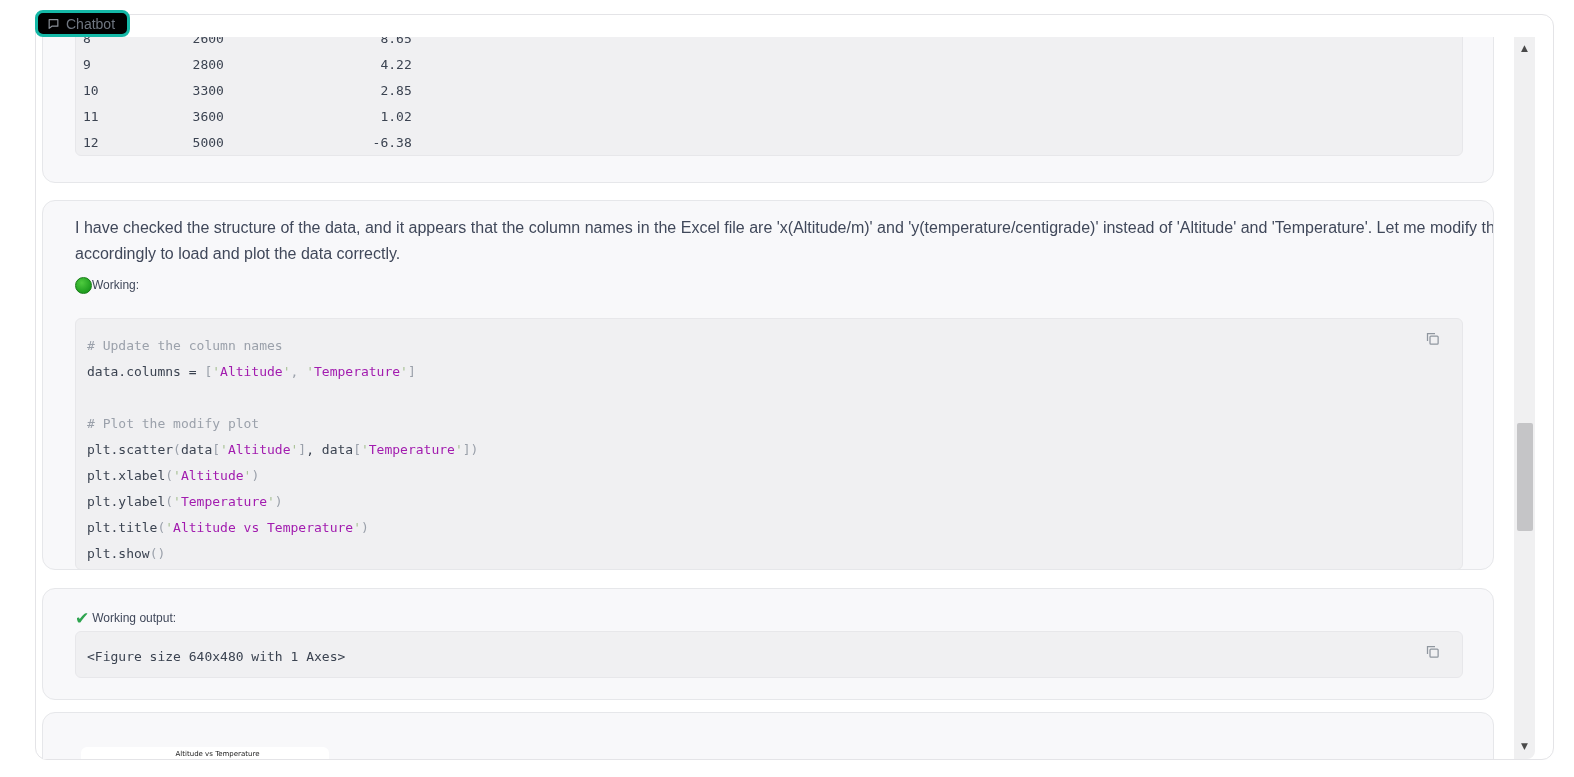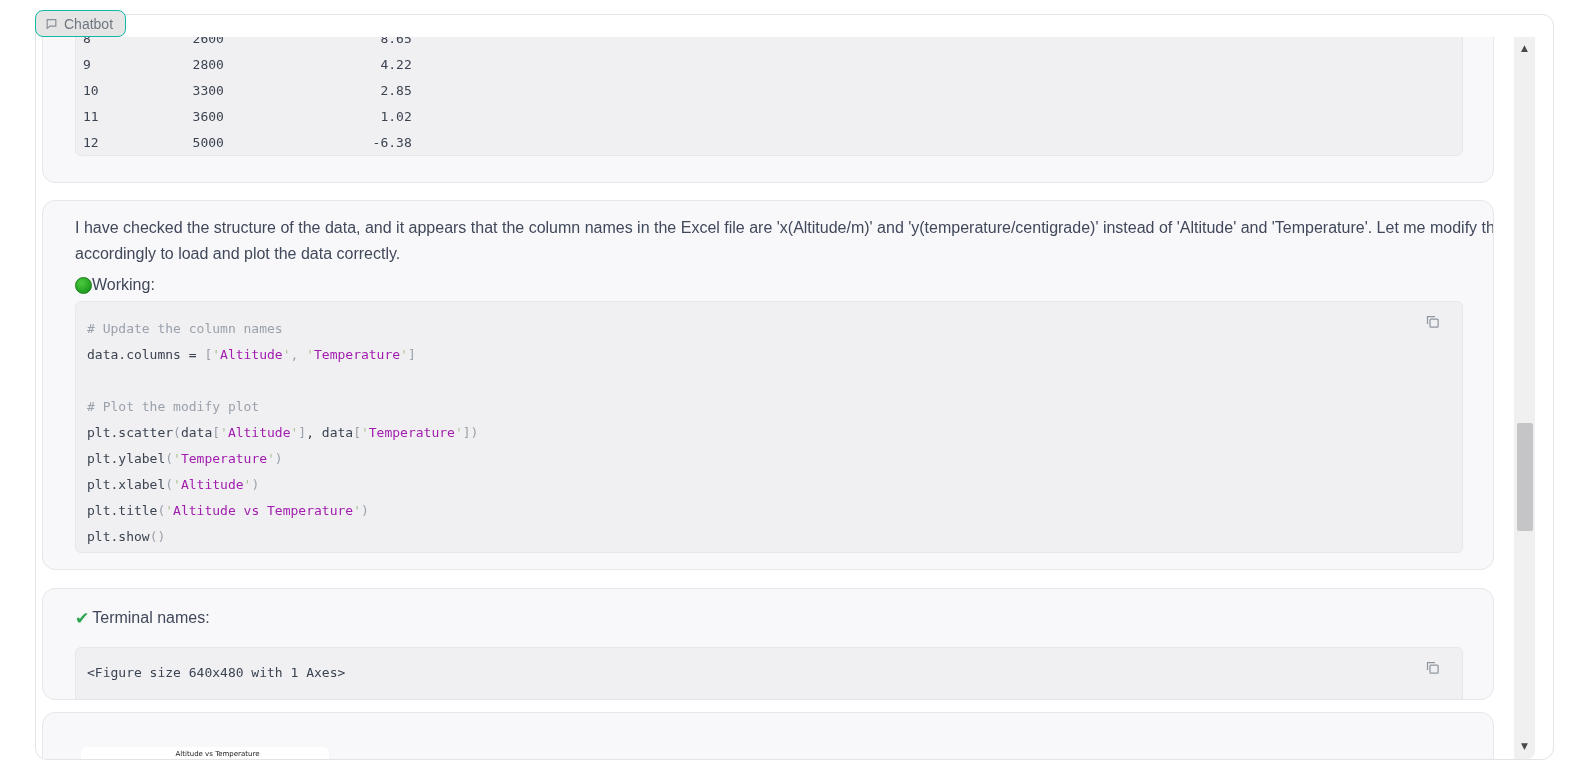--- a/index.html
+++ b/index.html
@@ -10,21 +10,21 @@
   }
   
   .chat-frame {
     position:absolute; left:35px; top:14px; width:1519px; height:746px;
     border:1px solid #e4e4e7; border-radius:12px; background:#ffffff;
   }
   
   .chat-tab {
     position:absolute; left:35px; top:10px; height:27px; z-index:5;
     display:flex; align-items:center; gap:6px; padding:0 12px 0 9px;
-    background:#e5e5e5; border:1px solid #14b8a6; border-radius:8px;
+    background:#000000; border:3px solid #14b8a6; border-radius:8px;
     color:#6f7680; font-size:14px;
   }
   .chat-tab svg { display:block; }
   
   .viewport {
     position:absolute; left:36px; top:37px; width:1477px; height:722px;
     overflow:hidden; z-index:1;
   }
   .bubble {
     position:absolute; left:6px; width:1452px;
@@ -33,41 +33,41 @@
   }
   .bubble-table   { top:-43px;  height:189px; padding:22px 30px 0 32px; }
   .bubble-analysis{ top:163px;  height:370px; padding:14px 30px 0 32px; }
   .bubble-terminal{ top:551px;  height:112px; padding:16px 30px 0 32px; }
   .bubble-image   { top:675px;  height:120px; }
   .gray-block {
     position:relative; background:#f0f0f2; border:1px solid #e7e7ea;
     border-radius:6px; overflow:hidden;
   }
   .table-block  { height:139px; padding:8px 0 0 7px; }
-  .code-block   { margin-top:4px; height:252px; padding:14px 12px 0 11px; }
-  .term-block   { margin-top:16px; height:60px;  padding:12px 0 0 11px; }
+  .code-block   { margin-top:21px; height:252px; padding:14px 12px 0 11px; }
+  .term-block   { margin-top:0; height:47px;  padding:12px 0 0 11px; }
   .code-line {
     height:26px; line-height:26px; white-space:pre;
     font-family:"DejaVu Sans Mono", monospace; font-size:13px; color:#3b4351;
   }
   .tok-comment { color:#9ba1ab; }
   .tok-plain   { color:#3b4351; }
   .tok-punct   { color:#9ba1ab; }
   .tok-quote   { color:#a9c296; }
   .tok-string  { color:#a21caf; }
   .para-line {
     white-space:nowrap; font-size:16px; line-height:26px; color:#40485a;
   }
   .status-row { display:flex; align-items:center; height:24px; margin-top:6px; }
   .green-dot {
     width:17px; height:17px; border-radius:50%;
     background:radial-gradient(circle at 38% 32%, #4ecb3e, #1f9e20 70%);
     border:1.5px solid #157a15; flex:none;
   }
-  .status-label { font-size:16px; color:#40485a; }
+  .status-label { font-size:12px; color:#40485a; }
   .check-row { display:flex; align-items:center; height:26px; }
   .check-glyph { color:#2ea44f; font-size:17px; margin-right:3px; line-height:1; }
   .copy-btn {
     position:absolute; top:12px; right:22px; width:16px; height:16px;
     background:none; border:none; cursor:pointer; padding:0;
   }
   
   .fig-thumb {
     position:absolute; left:38px; top:34px; width:248px; height:86px;
     background:#ffffff; border-radius:6px 6px 0 0;
@@ -130,38 +130,38 @@
         <span class="green-dot"></span>
         <span class="status-label">Working:</span>
       </div>
       <div class="gray-block code-block">
         <div>
             <div class="code-line"><span class="tok-comment"># Update the column names</span></div>
             <div class="code-line"><span class="tok-plain">data.columns = </span><span class="tok-punct">[</span><span class="tok-quote">'</span><span class="tok-string">Altitude</span><span class="tok-quote">'</span><span class="tok-punct">, </span><span class="tok-quote">'</span><span class="tok-string">Temperature</span><span class="tok-quote">'</span><span class="tok-punct">]</span></div>
             <div class="code-line">&nbsp;</div>
             <div class="code-line"><span class="tok-comment"># Plot the modify plot</span></div>
             <div class="code-line"><span class="tok-plain">plt.scatter</span><span class="tok-punct">(</span><span class="tok-plain">data</span><span class="tok-punct">[</span><span class="tok-quote">'</span><span class="tok-string">Altitude</span><span class="tok-quote">'</span><span class="tok-punct">]</span><span class="tok-plain">, data</span><span class="tok-punct">[</span><span class="tok-quote">'</span><span class="tok-string">Temperature</span><span class="tok-quote">'</span><span class="tok-punct">])</span></div>
+            <div class="code-line"><span class="tok-plain">plt.xlabel</span><span class="tok-punct">(</span><span class="tok-quote">'</span><span class="tok-string">Altitude</span><span class="tok-quote">'</span><span class="tok-punct">)</span></div>
             <div class="code-line"><span class="tok-plain">plt.ylabel</span><span class="tok-punct">(</span><span class="tok-quote">'</span><span class="tok-string">Temperature</span><span class="tok-quote">'</span><span class="tok-punct">)</span></div>
-            <div class="code-line"><span class="tok-plain">plt.xlabel</span><span class="tok-punct">(</span><span class="tok-quote">'</span><span class="tok-string">Altitude</span><span class="tok-quote">'</span><span class="tok-punct">)</span></div>
             <div class="code-line"><span class="tok-plain">plt.title</span><span class="tok-punct">(</span><span class="tok-quote">'</span><span class="tok-string">Altitude vs Temperature</span><span class="tok-quote">'</span><span class="tok-punct">)</span></div>
             <div class="code-line"><span class="tok-plain">plt.show</span><span class="tok-punct">()</span></div>
           </div>
         <button class="copy-btn">
           <svg width="15" height="15" viewBox="0 0 24 24" fill="none" stroke="#8f969f" stroke-width="2">
             <rect x="8" y="8" width="13" height="13" rx="1.5"></rect>
             <path d="M16 4 H4 v12"></path>
           </svg>
         </button>
       </div>
     </div>
 
     <div class="bubble bubble-terminal">
       <div class="check-row">
         <span class="check-glyph">✔</span>
-        <span class="status-label">Terminal names:</span>
+        <span class="status-label">Working output:</span>
       </div>
       <div class="gray-block term-block">
         <div>
             <div class="code-line">&lt;Figure size 640x480 with 1 Axes&gt;</div>
           </div>
         <button class="copy-btn">
           <svg width="15" height="15" viewBox="0 0 24 24" fill="none" stroke="#8f969f" stroke-width="2">
             <rect x="8" y="8" width="13" height="13" rx="1.5"></rect>
             <path d="M16 4 H4 v12"></path>
           </svg>

